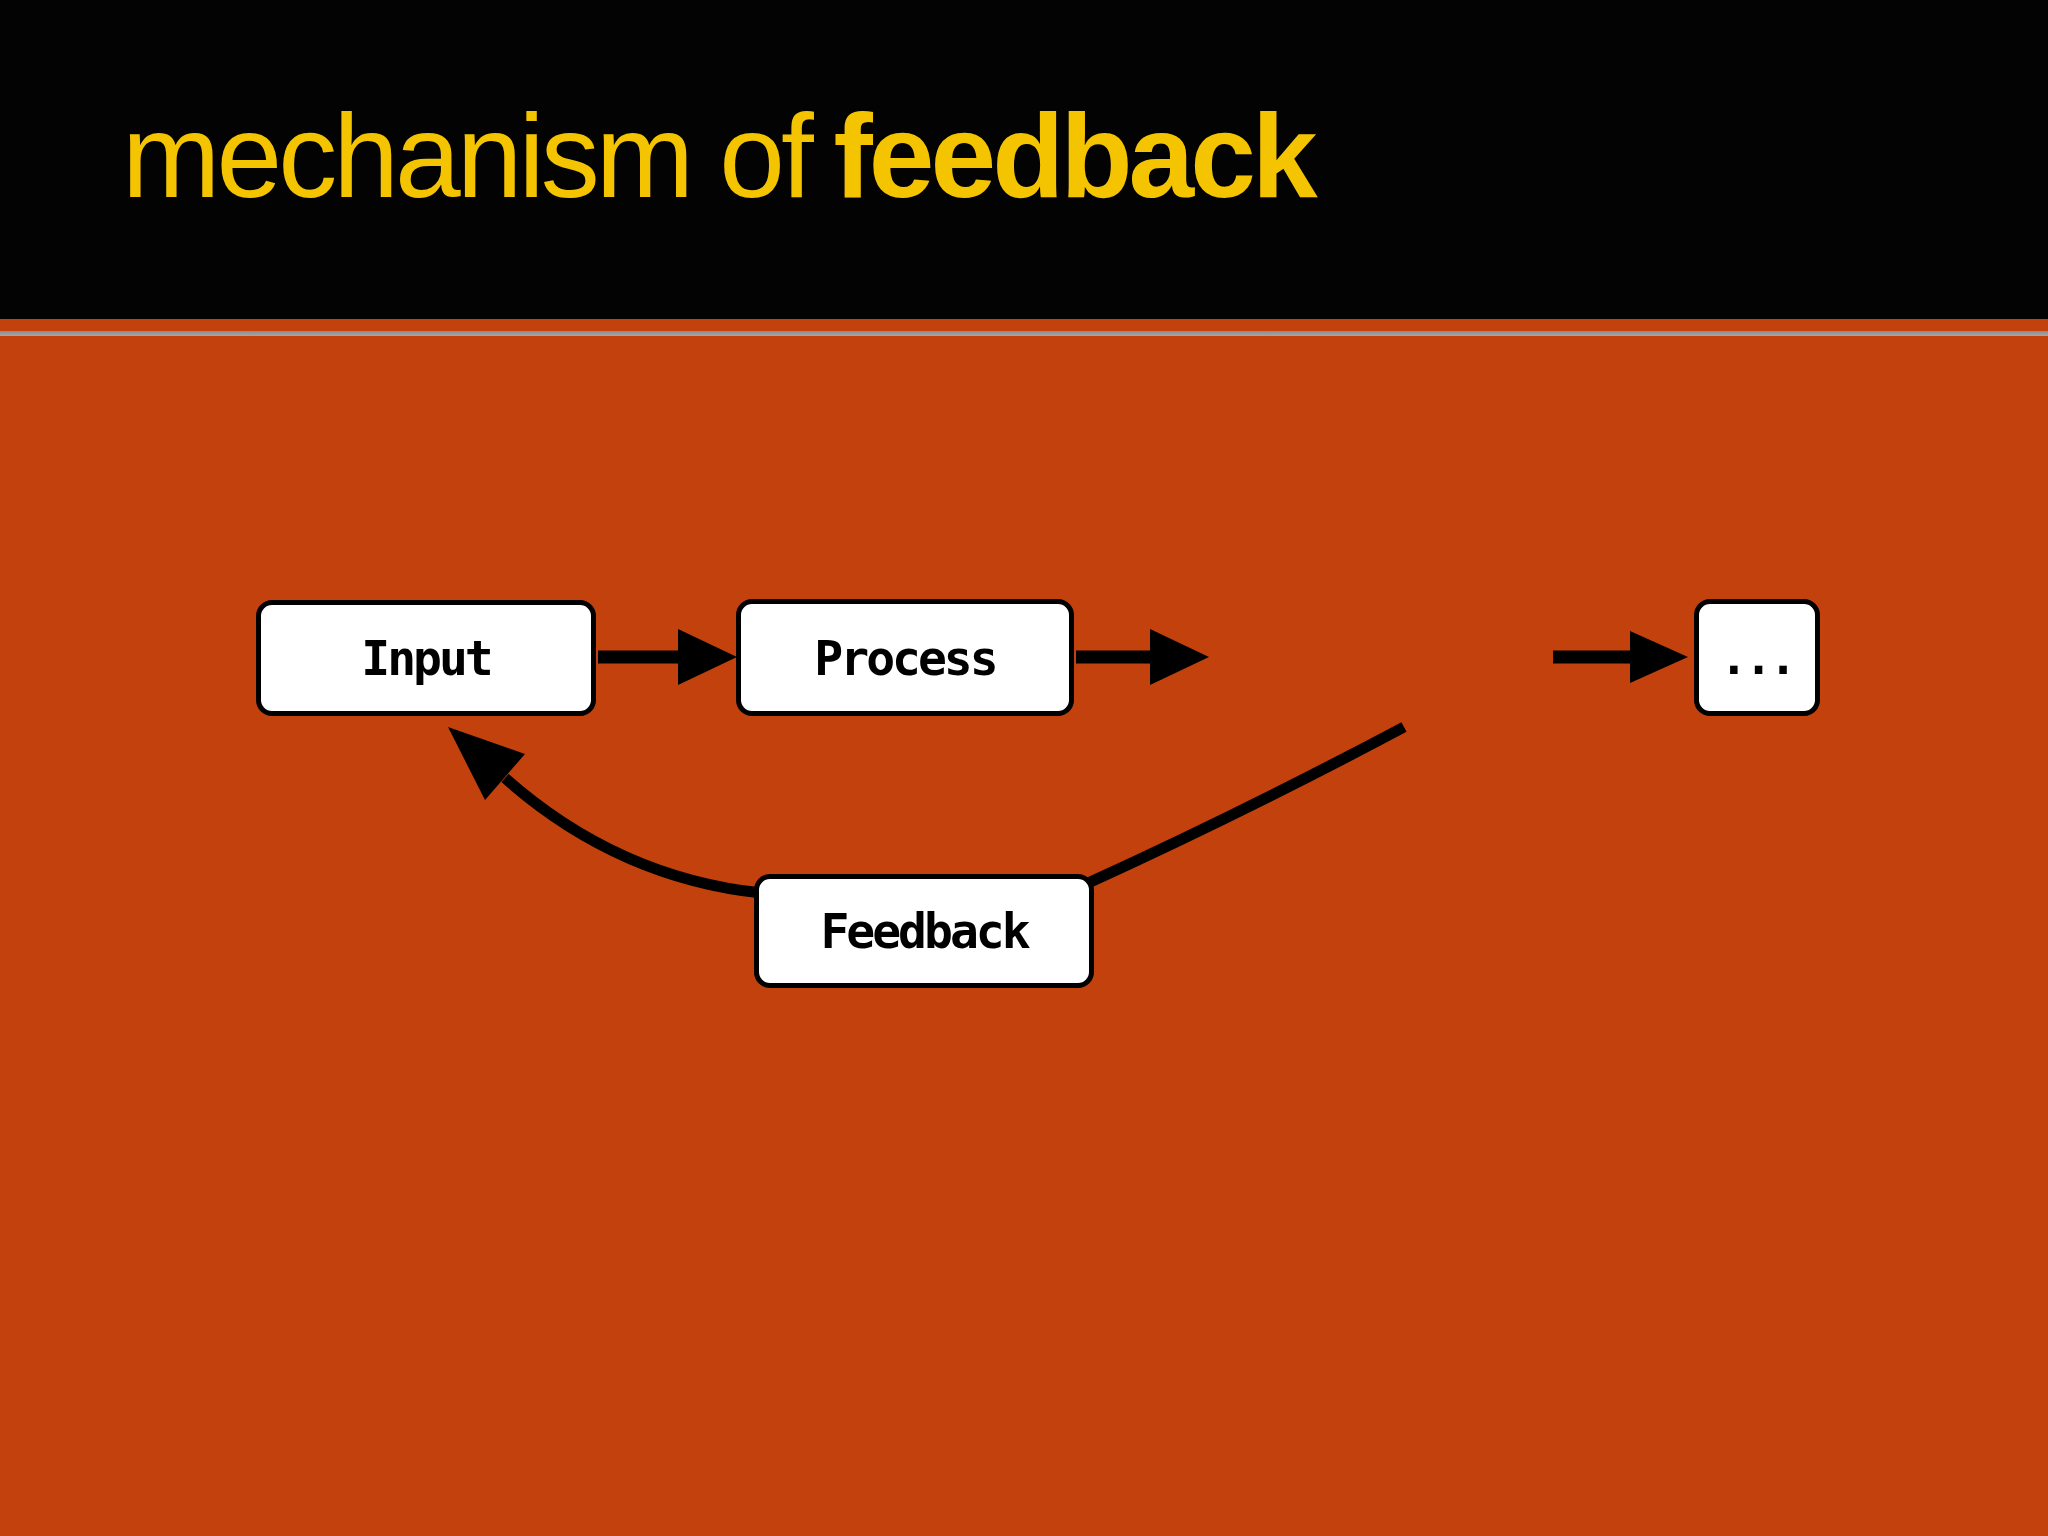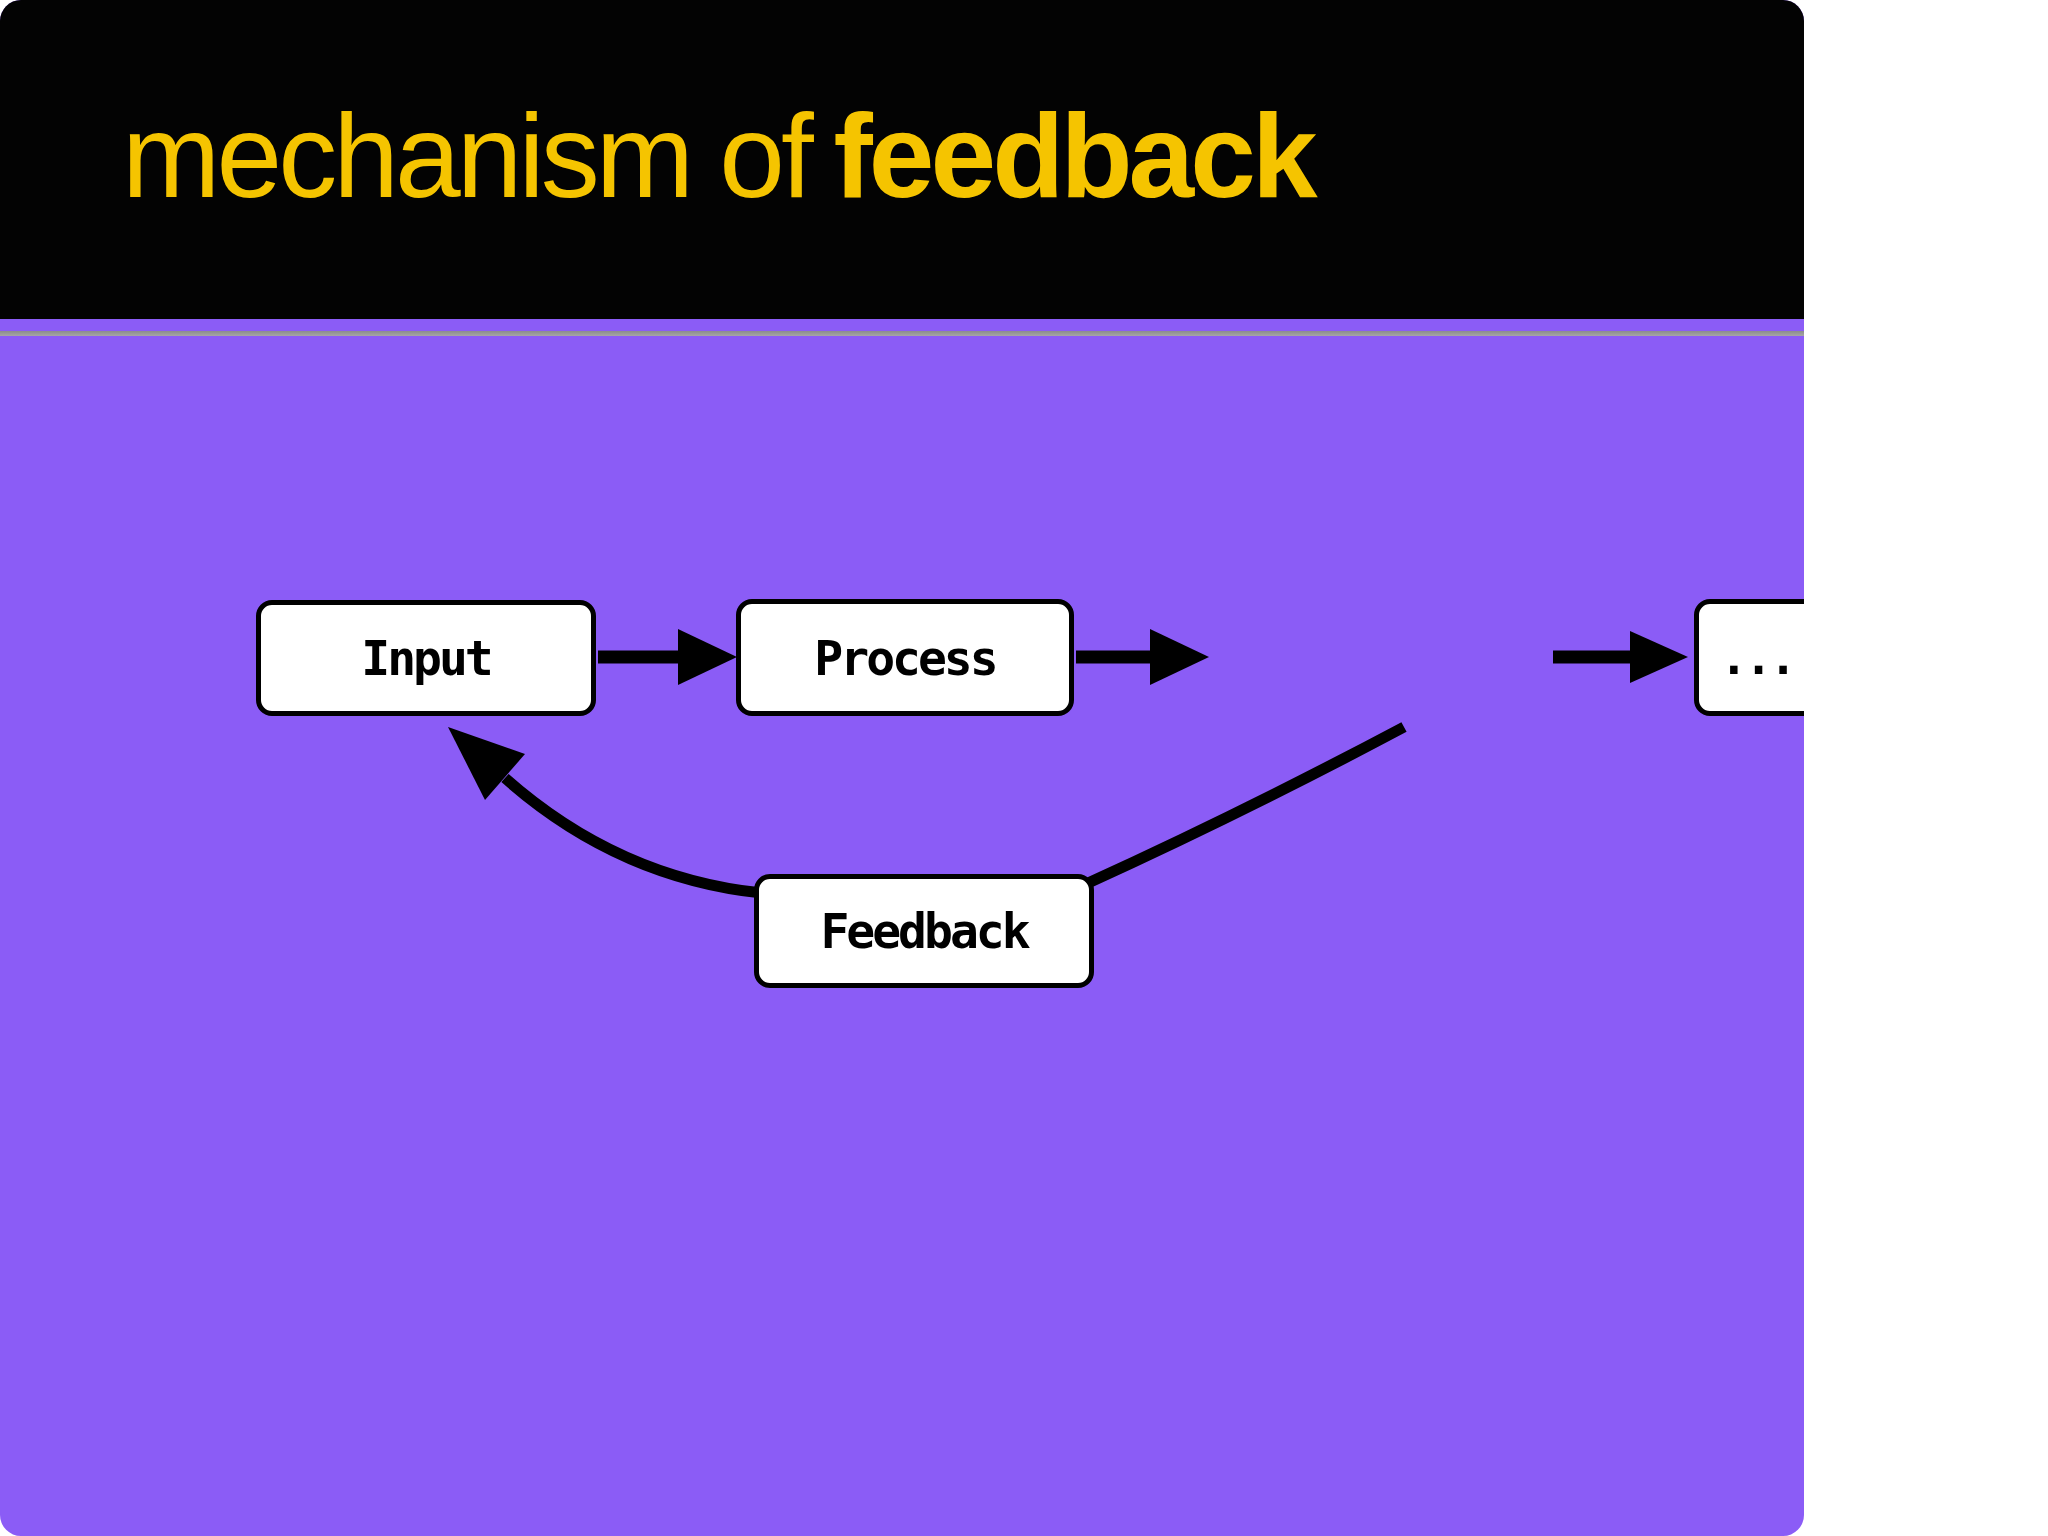--- a/index.html
+++ b/index.html
@@ -1,23 +1,22 @@
 <!DOCTYPE html>
 <html><head>
 <meta charset="utf-8">
 <style>
   html, body { margin: 0; padding: 0; background: #ffffff; }
   .slide {
     position: relative;
-    width: 1804px;
+    width: 2048px;
     height: 1536px;
-    background: #8b5cf6;
+    background: #c2410c;
     overflow: hidden;
     font-family: "Liberation Sans", sans-serif;
-    border-radius: 21px;
   }
   
   .header {
     position: absolute;
     left: 0; top: 0;
     width: 2048px; height: 319px;
     background: #030303;
   }
   .title {
     position: absolute;

